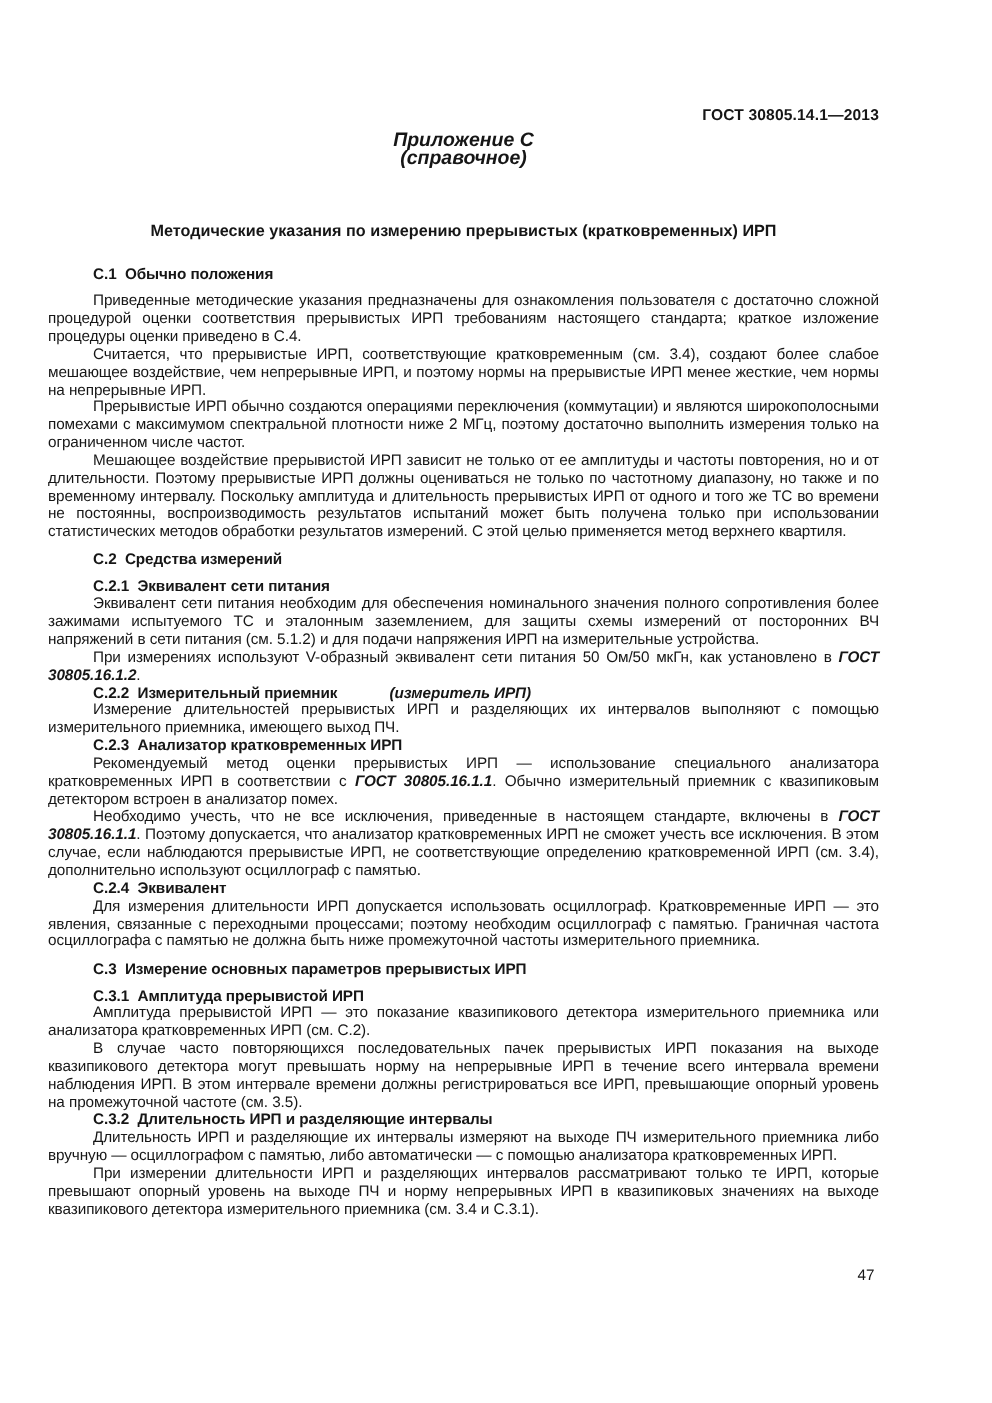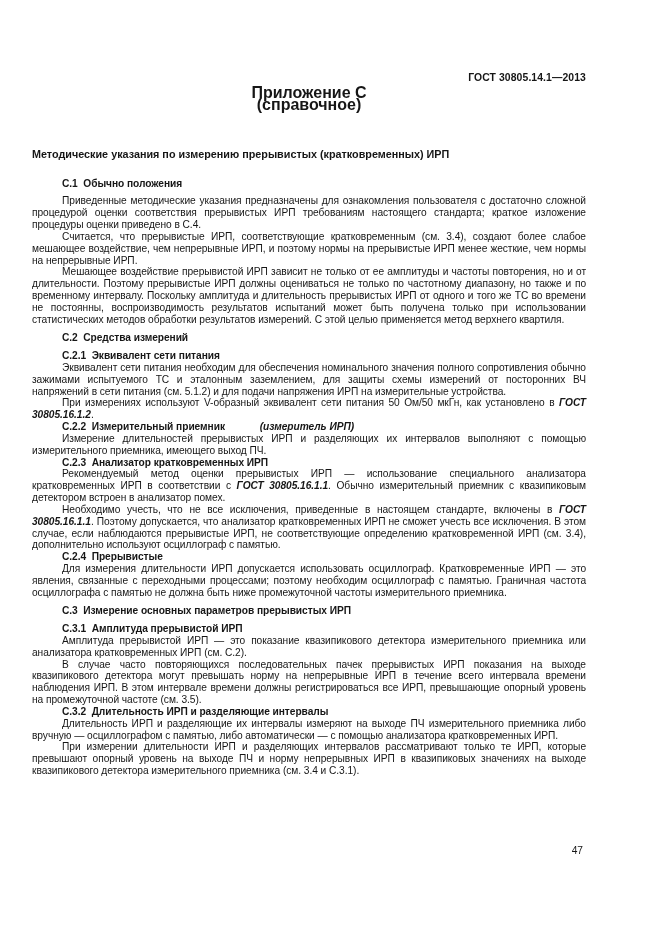--- a/index.html
+++ b/index.html
@@ -10,25 +10,25 @@
     font-family: "Liberation Sans", "DejaVu Sans", sans-serif;
     position: relative;
     overflow: hidden;
   }
   .doc-code {
     position: absolute; top: 72px; right: 75px;
     font-size: 10.4px; font-weight: bold; letter-spacing: 0.1px;
   }
   .appendix {
     position: absolute; top: 87px; left: 32px; width: 554px;
-    text-align: center; font-size: 16px; font-weight: bold; line-height: 11.6px;
+    text-align: center; font-size: 13px; font-weight: bold; line-height: 11.6px; font-style: italic;
   }
   .doc-title {
     position: absolute; top: 148px; left: 32px; width: 554px;
-    font-size: 10.8px; font-weight: bold;
+    text-align: center; font-size: 10.8px; font-weight: bold;
   }
   .content {
     position: absolute; top: 171px; left: 32px; width: 554px;
     font-size: 10.2px; line-height: 11.85px; letter-spacing: -0.05px;
   }
   .blk { margin: 0; }
   .h1, .h2 {
     font-weight: bold;
     padding-left: 30px;
     white-space: pre-wrap;
@@ -55,31 +55,32 @@
   <div>Приложение С</div>
   <div>(справочное)</div>
 </div>
 
 <div class="doc-title">Методические указания по измерению прерывистых (кратковременных) ИРП</div>
 
 <div class="content" id="content">
     <div class="blk h1"><span>С.1  Обычно положения</span></div>
     <div class="blk p"><span>Приведенные методические указания предназначены для ознакомления пользователя с достаточно сложной процедурой оценки соответствия прерывистых ИРП требованиям настоящего стандарта; краткое изложение процедуры оценки приведено в С.4.</span></div>
     <div class="blk p"><span>Считается, что прерывистые ИРП, соответствующие кратковременным (см. 3.4), создают более слабое мешающее воздействие, чем непрерывные ИРП, и поэтому нормы на прерывистые ИРП менее жесткие, чем нормы на непрерывные ИРП.</span></div>
+    <div class="blk p"><span>Прерывистые ИРП обычно создаются операциями переключения (коммутации) и являются широкополосными помехами с максимумом спектральной плотности ниже 2 МГц, поэтому достаточно выполнить измерения только на ограниченном числе частот.</span></div>
     <div class="blk p"><span>Мешающее воздействие прерывистой ИРП зависит не только от ее амплитуды и частоты повторения, но и от длительности. Поэтому прерывистые ИРП должны оцениваться не только по частотному диапазону, но также и по временному интервалу. Поскольку амплитуда и длительность прерывистых ИРП от одного и того же ТС во времени не постоянны, воспроизводимость результатов испытаний может быть получена только при использовании статистических методов обработки результатов измерений. С этой целью применяется метод верхнего квартиля.</span></div>
     <div class="blk h1"><span>С.2  Средства измерений</span></div>
     <div class="blk h2"><span>С.2.1  Эквивалент сети питания</span></div>
-    <div class="blk p"><span>Эквивалент сети питания необходим для обеспечения номинального значения полного сопротивления обычно зажимами испытуемого ТС и эталонным заземлением, для защиты схемы измерений от посторонних ВЧ напряжений в сети питания (см. 5.1.2) и для подачи напряжения ИРП на измерительные устройства.</span></div>
+    <div class="blk p"><span>Эквивалент сети питания необходим для обеспечения номинального значения полного сопротивления более зажимами испытуемого ТС и эталонным заземлением, для защиты схемы измерений от посторонних ВЧ напряжений в сети питания (см. 5.1.2) и для подачи напряжения ИРП на измерительные устройства.</span></div>
     <div class="blk p"><span>При измерениях используют V-образный эквивалент сети питания 50 Ом/50 мкГн, как установлено в </span><span class="seg-bi">ГОСТ 30805.16.1.2</span><span>.</span></div>
     <div class="blk h2"><span>С.2.2  Измерительный приемник </span><span class="seg-i">(измеритель ИРП)</span></div>
     <div class="blk p"><span>Измерение длительностей прерывистых ИРП и разделяющих их интервалов выполняют с помощью измерительного приемника, имеющего выход ПЧ.</span></div>
     <div class="blk h2"><span>С.2.3  Анализатор кратковременных ИРП</span></div>
     <div class="blk p"><span>Рекомендуемый метод оценки прерывистых ИРП — использование специального анализатора кратковременных ИРП в соответствии с </span><span class="seg-bi">ГОСТ 30805.16.1.1</span><span>. Обычно измерительный приемник с квазипиковым детектором встроен в анализатор помех.</span></div>
     <div class="blk p"><span>Необходимо учесть, что не все исключения, приведенные в настоящем стандарте, включены в </span><span class="seg-bi">ГОСТ 30805.16.1.1</span><span>. Поэтому допускается, что анализатор кратковременных ИРП не сможет учесть все исключения. В этом случае, если наблюдаются прерывистые ИРП, не соответствующие определению кратковременной ИРП (см. 3.4), дополнительно используют осциллограф с памятью.</span></div>
-    <div class="blk h2"><span>С.2.4  Прерывистые</span></div>
+    <div class="blk h2"><span>С.2.4  Эквивалент</span></div>
     <div class="blk p"><span>Для измерения длительности ИРП допускается использовать осциллограф. Кратковременные ИРП — это явления, связанные с переходными процессами; поэтому необходим осциллограф с памятью. Граничная частота осциллографа с памятью не должна быть ниже промежуточной частоты измерительного приемника.</span></div>
     <div class="blk h1"><span>С.3  Измерение основных параметров прерывистых ИРП</span></div>
     <div class="blk h2"><span>С.3.1  Амплитуда прерывистой ИРП</span></div>
     <div class="blk p"><span>Амплитуда прерывистой ИРП — это показание квазипикового детектора измерительного приемника или анализатора кратковременных ИРП (см. С.2).</span></div>
     <div class="blk p"><span>В случае часто повторяющихся последовательных пачек прерывистых ИРП показания на выходе квазипикового детектора могут превышать норму на непрерывные ИРП в течение всего интервала времени наблюдения ИРП. В этом интервале времени должны регистрироваться все ИРП, превышающие опорный уровень на промежуточной частоте (см. 3.5).</span></div>
     <div class="blk h2"><span>С.3.2  Длительность ИРП и разделяющие интервалы</span></div>
     <div class="blk p"><span>Длительность ИРП и разделяющие их интервалы измеряют на выходе ПЧ измерительного приемника либо вручную — осциллографом с памятью, либо автоматически — с помощью анализатора кратковременных ИРП.</span></div>
     <div class="blk p"><span>При измерении длительности ИРП и разделяющих интервалов рассматривают только те ИРП, которые превышают опорный уровень на выходе ПЧ и норму непрерывных ИРП в квазипиковых значениях на выходе квазипикового детектора измерительного приемника (см. 3.4 и С.3.1).</span></div>
   </div>
 

